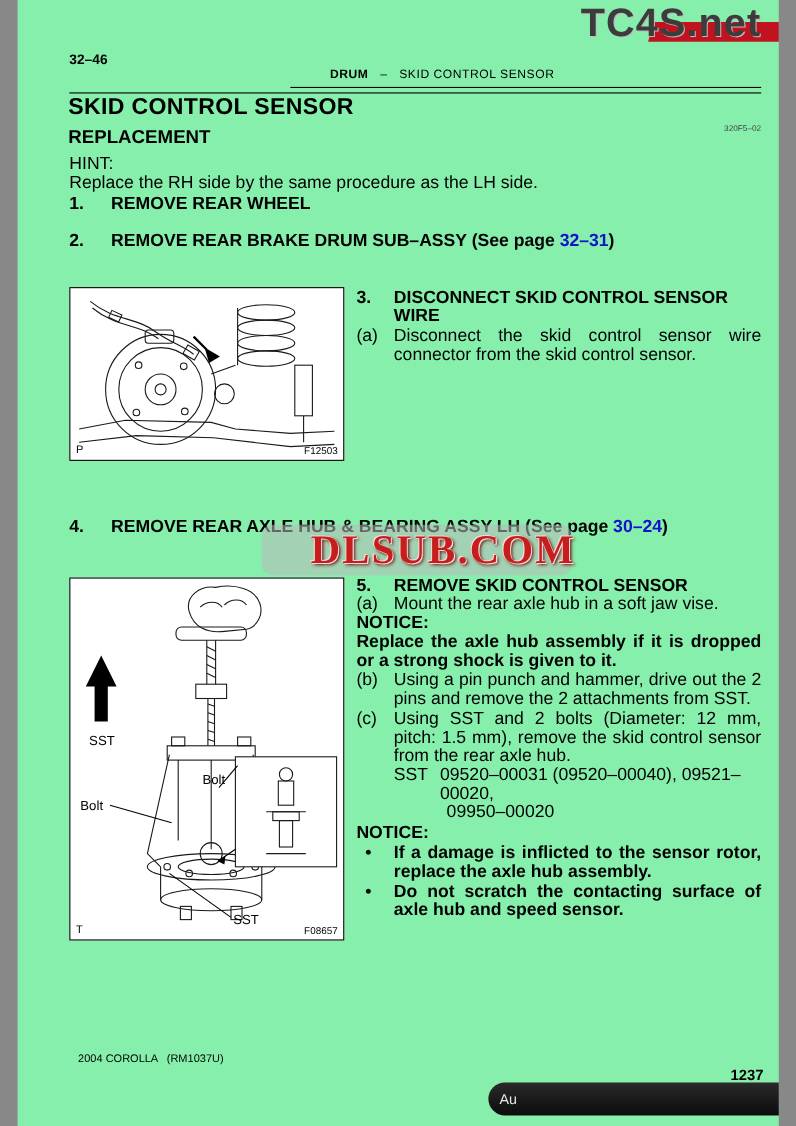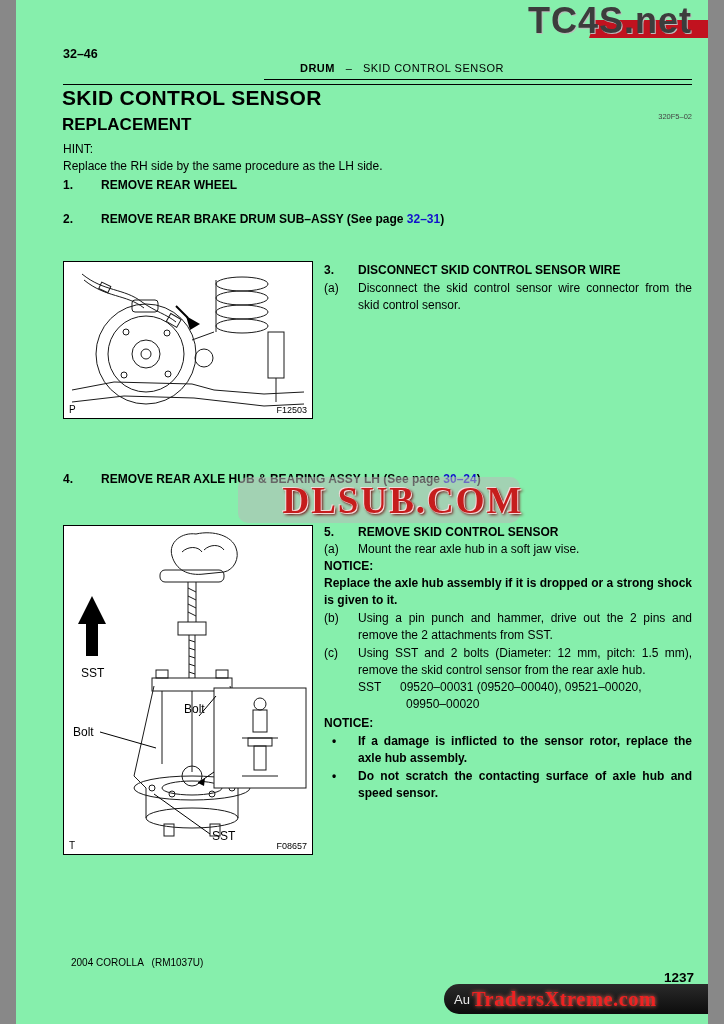--- a/index.html
+++ b/index.html
@@ -4,21 +4,21 @@
 <style>
   * { margin:0; padding:0; box-sizing:border-box; }
   html,body { background:#888; }
   .page {
     position:relative; width:692px; height:1024px; margin:0 auto;
     background:#86efac; font-family:"Liberation Sans", sans-serif; color:#000;
     overflow:hidden;
   }
   .abs { position:absolute; }
   .b { font-weight:bold; }
-  .body-text { font-size:12px; line-height:17px; }
+  .body-text { font-size:16px; line-height:17px; }
   .just { text-align:justify; }
   .pre { white-space:pre; }
   .link { color:#1111cc; }
 
   
   .tc4s-band { position:absolute; top:20px; left:576px; width:148px; height:18px;
     background:#c1121f; transform:skewX(-18deg); }
   .tc4s { position:absolute; top:0px; right:16px; font-size:36px; font-weight:bold;
     color:#3c3c3c; letter-spacing:1px; text-shadow:1px 1px 0 #bbb; }
 
@@ -264,16 +264,15 @@
     <div class="body-text step-row" style="margin-top:1px;">
       <span class="bullet-mark">•</span>
       <div class="txt just b">Do not scratch the contacting surface of axle hub and speed sensor.</div>
     </div>
   </div>
 
   <div class="footer-model pre">2004 COROLLA   (RM1037U)</div>
   <div class="footer-pageno">1237</div>
   <div class="traders-bar">
     <span class="traders-prefix">Au</span>
-    <span class="traders-text">TradersXtreme.com</span>
   </div>
 
 </div>
 
 </body></html>

